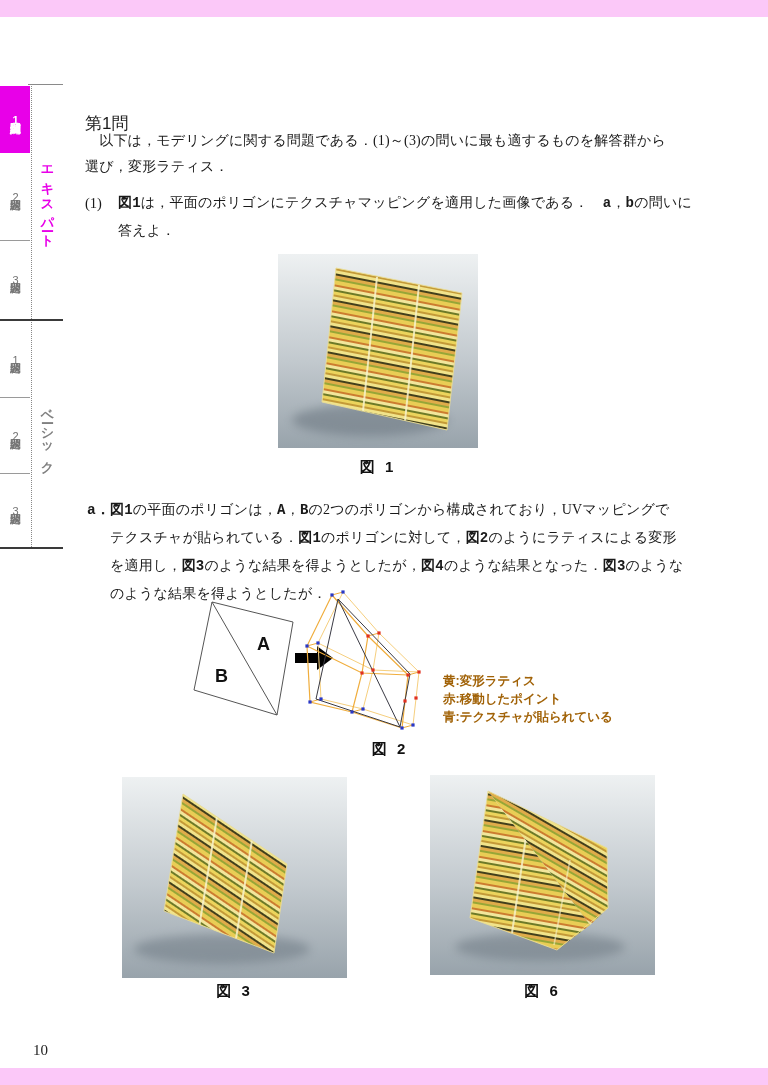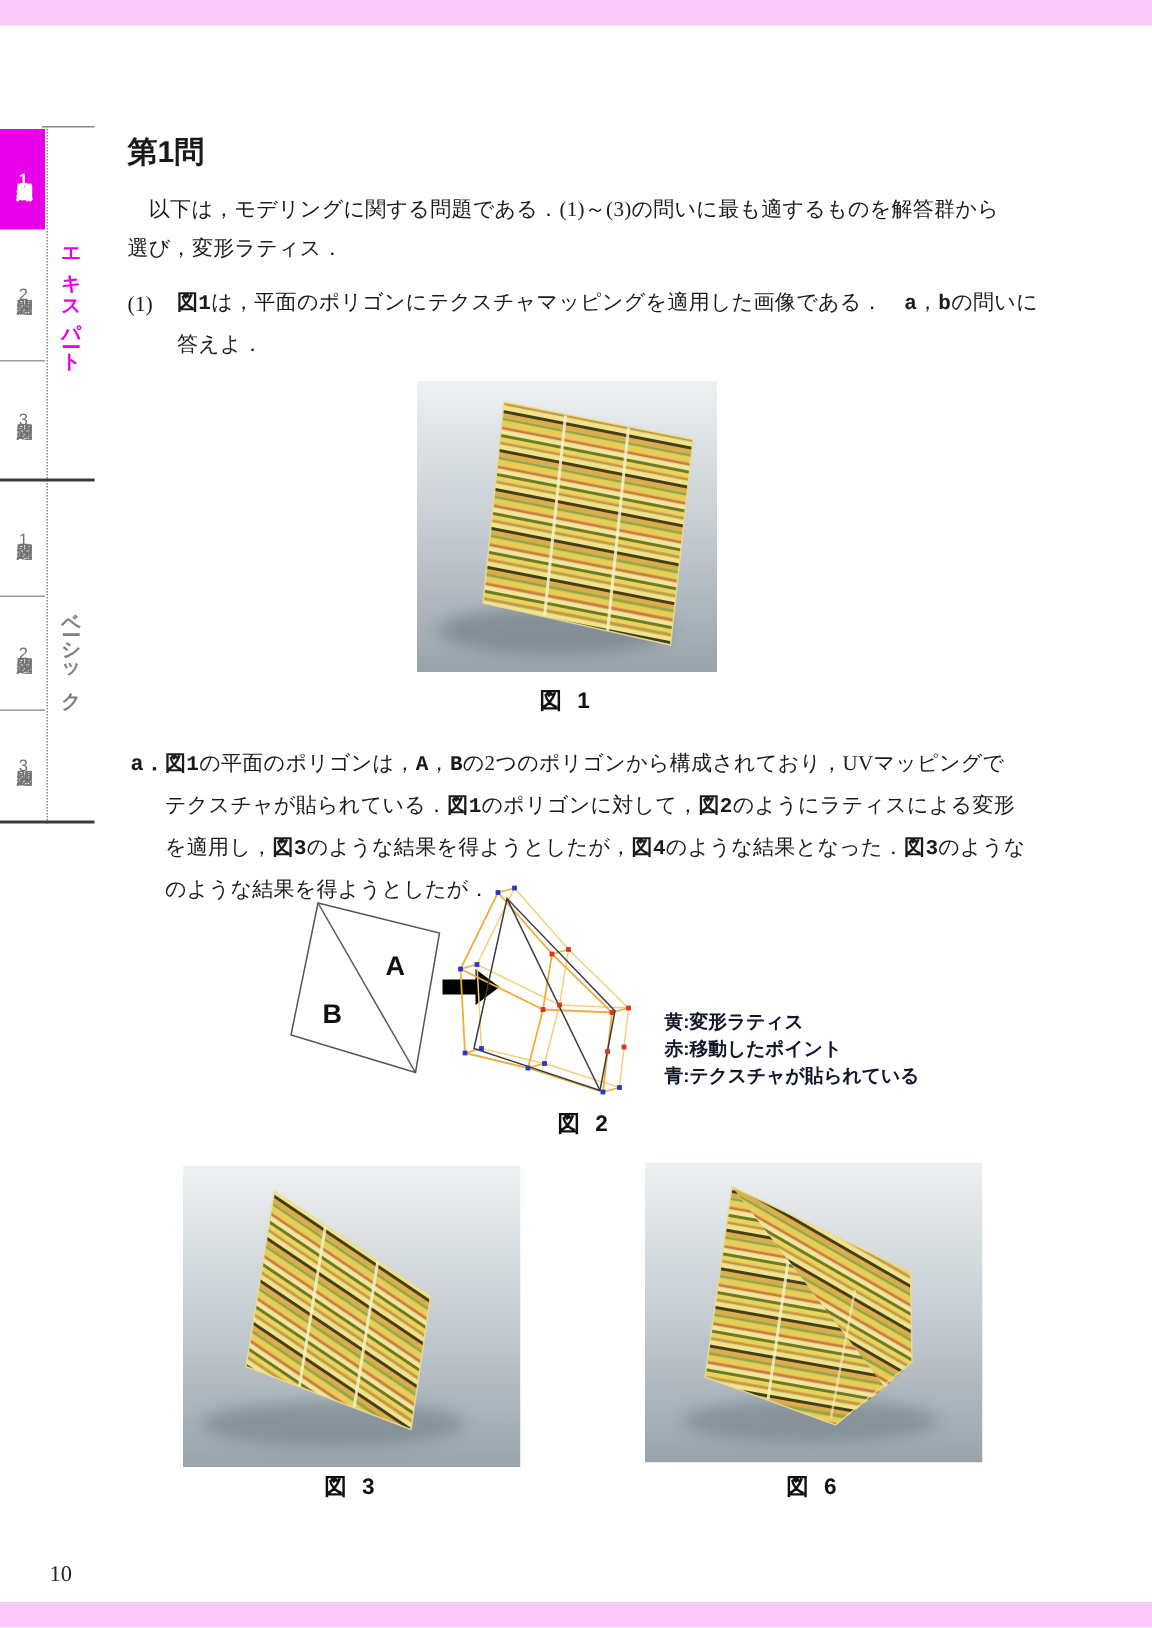--- a/index.html
+++ b/index.html
@@ -9,36 +9,36 @@
   *{margin:0;padding:0;box-sizing:border-box;}
   html,body{background:#fff;}
   body{
     width:768px;height:1085px;position:relative;overflow:hidden;
     font-family:"Liberation Serif","DejaVu Serif",serif;color:#1a1a1a;
   }
   .abs{position:absolute;}
   .band{left:0;width:768px;height:17px;background:var(--band);}
   .rb{font-family:Liberation Mono, monospace;font-weight:bold;text-align:center;}
   .bodyline{font-size:14px;line-height:22px;white-space:nowrap;letter-spacing:0.2px;}
-  .heading{font-family:"Liberation Sans","DejaVu Sans",sans-serif;font-weight:bold;font-size:20px;}
+  .heading{font-family:"Liberation Sans","DejaVu Sans",sans-serif;font-weight:normal;font-size:17px;margin-top:24px;}
   .caption{font-family:"Liberation Sans","DejaVu Sans",sans-serif;font-weight:600;font-size:15px;
            letter-spacing:3px;text-align:center;color:#111;}
   .marker{font-size:14.5px;line-height:22px;}
   
   .tab{left:0;width:30px;display:flex;align-items:center;justify-content:center;}
   .vtext{writing-mode:vertical-rl;text-orientation:upright;}
   .tab .vtext{font-family:"Liberation Sans","DejaVu Sans",sans-serif;font-size:11px;color:#707070;}
   .tab.active{background:var(--accent);}
   .tab.active .vtext{color:#fff;font-weight:600;}
   .sep-thin{left:0;width:30px;height:1px;background:#9a9a9a;}
   .sep-thick{left:0;width:63px;height:2px;background:#3a3a3a;}
   .side-dotted{left:31px;width:0;border-left:1px dotted #888;}
   .side-label{font-family:"Liberation Sans","DejaVu Sans",sans-serif;font-size:13px;font-weight:bold;letter-spacing:2px;}
   .legend{font-family:"Liberation Sans","DejaVu Sans",sans-serif;font-size:12.5px;font-weight:600;
-          line-height:18px;color:#0f172a;white-space:nowrap;}
+          line-height:18px;color:#a16207;white-space:nowrap;}
   .pageno{font-size:15px;color:#222;}
 </style>
 </head>
 <body>
 
 <svg width="0" height="0" style="position:absolute" aria-hidden="true">
   <defs>
     <linearGradient id="gbg" x1="0" y1="0" x2="0" y2="1">
       <stop offset="0" stop-color="#eef1f2"></stop>
       <stop offset="0.55" stop-color="#c2c9ce"></stop>

